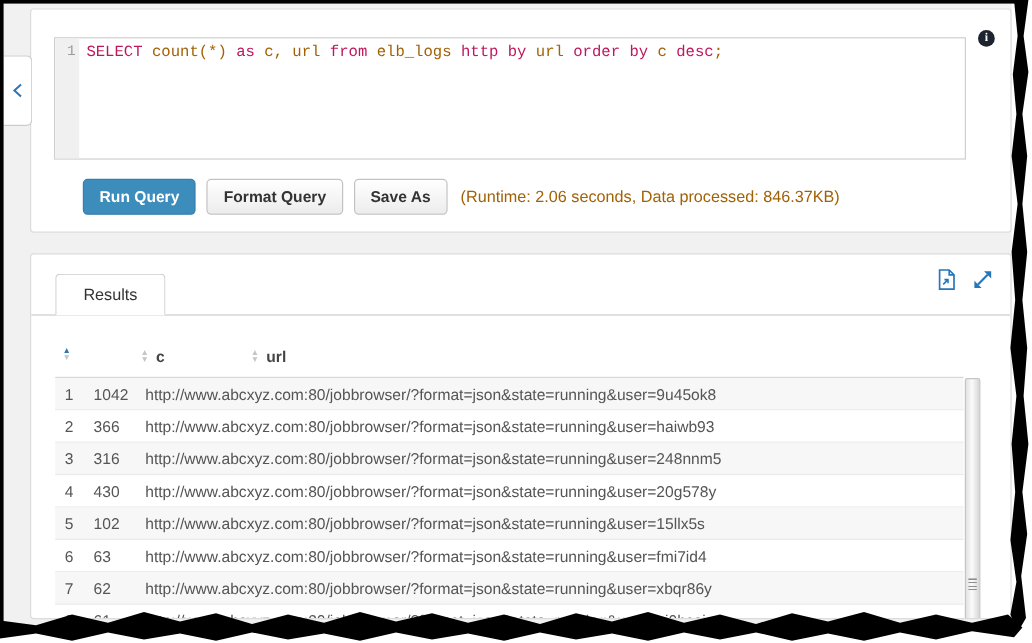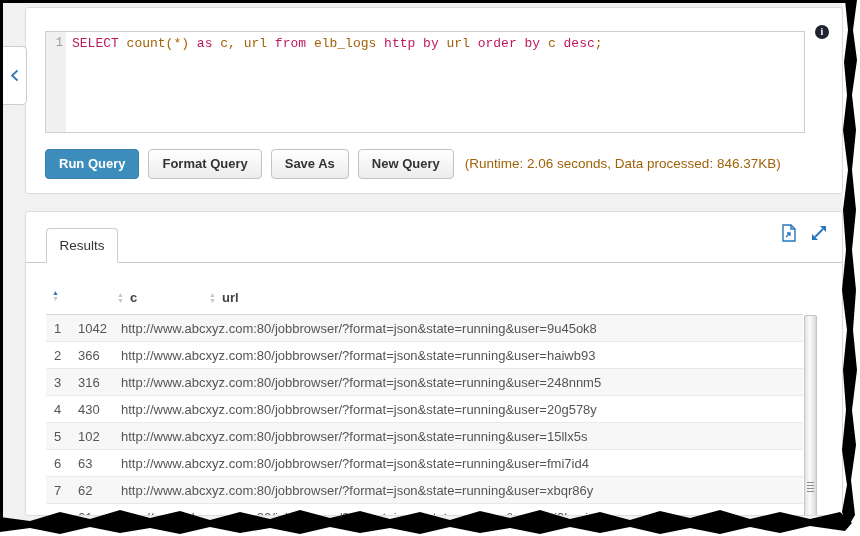--- a/index.html
+++ b/index.html
@@ -20,33 +20,33 @@
             padding:4px 3px 0 0; font-size:12px; }
   .code-area { flex:1; padding:4px 0 0 6px; white-space:pre; color:#1f1f1f; }
   .code-area .kw { color:#be185d; }
   .code-area .pl { color:#a16207; }
 
   .toolbar { position:absolute; left:19px; top:140px; right:10px; height:31px;
              display:flex; align-items:center; }
   .btn { height:30px; padding:0 13px; margin-right:9px; font:bold 13px "Liberation Sans", sans-serif;
          color:#333333; background:linear-gradient(#ffffff,#ececec); border:1px solid #c2c2c2;
          border-radius:4px; cursor:pointer; }
-  .btn-primary { color:#ffffff; background:#3c8dbc; border-color:#367fa9; }
+  .btn-primary { color:#ffffff; background:#3c8dbc; border-color:#367fa9;margin-left:24px; }
   .status-text { font-size:13.5px; color:#a16207; margin-left:2px; white-space:nowrap; }
 
   
   .collapse-tab { position:absolute; left:3px; top:46px; width:24px; height:59px; background:#ffffff;
                   border:1px solid #cccccc; border-left:none; border-radius:0 5px 5px 0;
                   display:flex; align-items:center; justify-content:center; cursor:pointer; z-index:5; }
 
   
   .results-panel { left:25px; top:211px; width:818px; height:305px; overflow:hidden; }
   .panel-icons { position:absolute; top:12px; right:14px; display:flex; gap:13px; }
   .panel-icons svg { cursor:pointer; }
-  .tab { position:absolute; left:20px; top:16px; width:72px; height:35px; background:#ffffff;
+  .tab { position:absolute; left:20px; top:16px; width:92px; height:35px; background:#ffffff;
          border:1px solid #cccccc; border-bottom:1px solid #ffffff; border-radius:4px 4px 0 0;
          font-size:13.5px; color:#333333; display:flex; align-items:center; justify-content:center;
          z-index:2; cursor:pointer; }
   .tab-line { position:absolute; left:0; right:0; top:50px; height:1px; background:#cccccc; }
 
   .thead { position:absolute; left:20px; top:74px; width:757px; height:29px;
            border-bottom:1px solid #d8d8d8; }
   .sort-group { position:absolute; top:4px; display:flex; align-items:center; cursor:pointer; }
   .sort-stack { display:flex; flex-direction:column; line-height:6px; font-size:7px; margin-right:6px; }
   .arr-asc-active { color:#2e77b5; }
@@ -84,21 +84,20 @@
       <div class="gutter">
         <span>1</span>
       </div>
       <div class="code-area"><span class="kw">SELECT</span><span class="pl"> count(*) </span><span class="kw">as</span><span class="pl"> c, url </span><span class="kw">from</span><span class="pl"> elb_logs </span><span class="kw">http by</span><span class="pl"> url </span><span class="kw">order by</span><span class="pl"> c </span><span class="kw">desc</span><span class="pl">;</span></div>
     </div>
 
     <div class="toolbar">
       <button class="btn btn-primary">Run Query</button>
       <button class="btn">Format Query</button>
       <button class="btn">Save As</button>
-      <button class="btn">New Query</button>
       <span class="status-text">(Runtime: 2.06 seconds, Data processed: 846.37KB)</span>
     </div>
   </div>
 
   <div class="collapse-tab">
     <svg width="9" height="13" viewBox="0 0 9 13">
       <polyline points="7.5,1.5 2,6.5 7.5,11.5" fill="none" stroke="#2e77b5" stroke-width="1.7"></polyline>
     </svg>
   </div>
 

